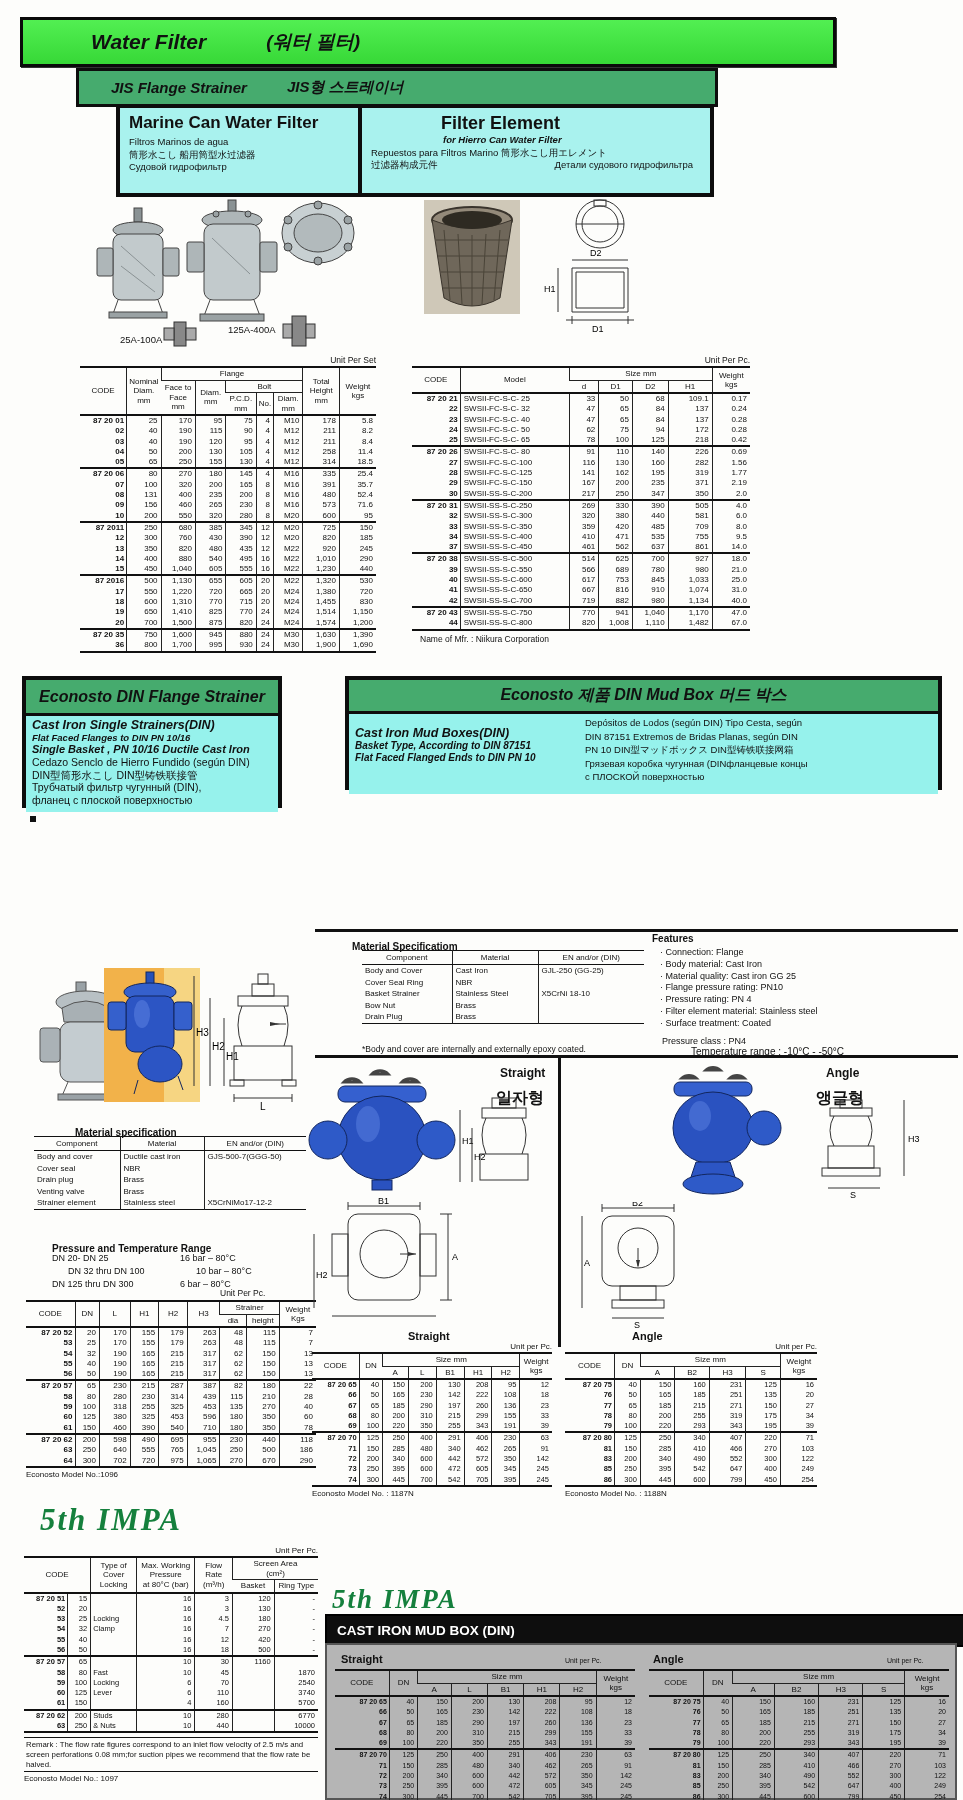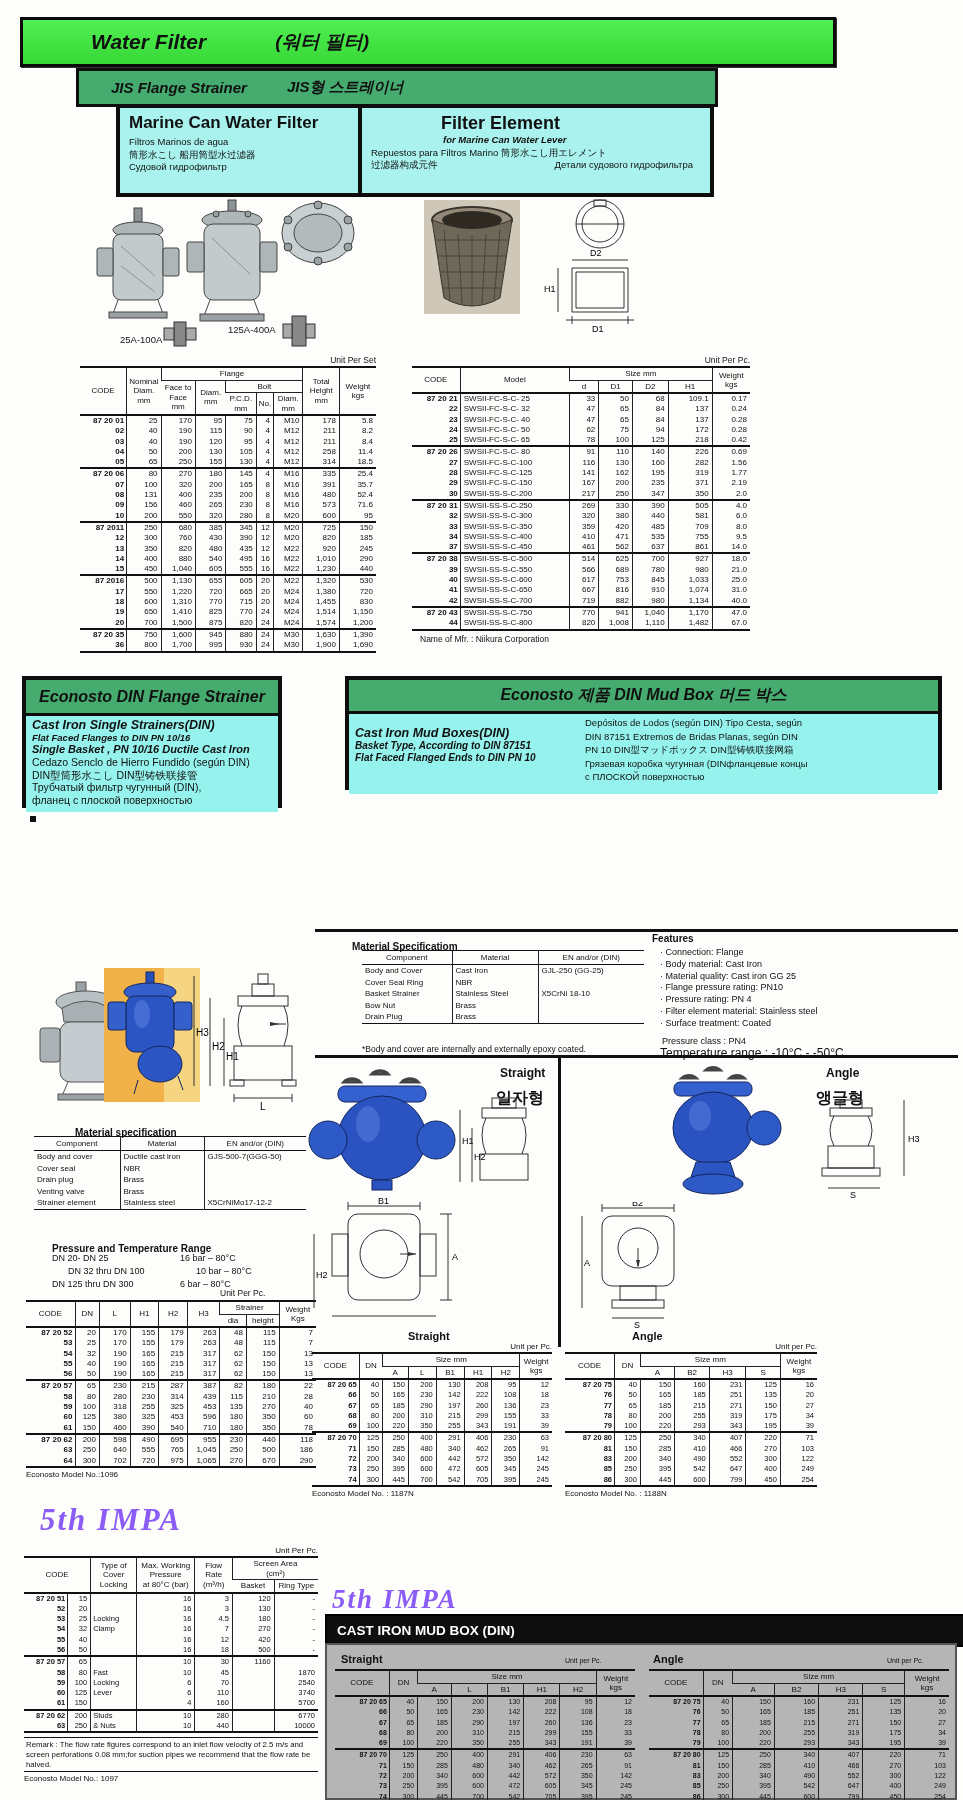--- a/index.html
+++ b/index.html
@@ -39,56 +39,56 @@
   .mini td{line-height:9.6px;font-size:7px;}
   .mini th{font-size:7px;line-height:8.5px;}
   
   table.ms{border-collapse:collapse;border-top:1.5px solid #111;border-bottom:1.5px solid #111;
            font-size:8.5px;width:100%;table-layout:fixed;}
   table.ms th{font-weight:normal;border-bottom:1.5px solid #111;border-left:1px solid #222;
               text-align:center;padding:2px;}
   table.ms td{border-left:1px solid #222;padding:0 3px;line-height:11.5px;text-align:left;}
   table.ms th:first-child,table.ms td:first-child{border-left:none;}
   .sect-title{font-size:10px;font-weight:bold;}
-  .impa-big{font-weight:800;font-style:italic;color:#8b5cf6;letter-spacing:2px;
+  .impa-big{font-weight:800;font-style:italic;color:#15803d;letter-spacing:2px;
             font-family:"Liberation Serif",serif;}
   .blackbar{background:#0e0e0e;color:#fff;font-weight:bold;font-size:13.5px;
             display:flex;align-items:center;padding-left:10px;border:2px solid #000;}
   .graypanel{background:#b5b5b5;border:2px solid #555;box-sizing:border-box;}
   .lbl{font-weight:bold;}
   .remark{border-top:1.5px solid #111;border-bottom:1.5px solid #111;font-size:7.8px;
           line-height:9.6px;padding:2px 2px;}
   svg text{font-family:"Liberation Sans",sans-serif;}
   .thinline{background:#111;}
 </style>
 </head>
 <body>
 
 <div class="page">
 
-  <div class="abs hdr-bar" style="left:20px;top:17px;width:810px;height:44px;gap:9px;">
+  <div class="abs hdr-bar" style="left:20px;top:17px;width:810px;height:44px;">
     <span class="t1">Water Filter</span>
     <span class="t2">(워터 필터)</span>
   </div>
 
   <div class="abs jis-bar" style="left:76px;top:68px;width:636px;height:33px;">
     <span style="margin-left:32px;">JIS  Flange Strainer</span>
     <span style="margin-left:40px;">JIS형 스트레이너</span>
   </div>
 
   <div class="abs cyan-box" style="left:88px;top:104px;width:262px;height:93px;margin-left:28px;">
     <h2>Marine Can Water Filter</h2>
     <div class="ln">Filtros Marinos de agua</div>
     <div class="ln">筒形水こし 船用筒型水过滤器</div>
     <div class="ln">Судовой гидрофильтр</div>
   </div>
 
   <div class="abs cyan-box" style="left:358px;top:104px;width:356px;height:93px;">
     <h2 style="margin-left:70px;font-size:18px;margin-bottom:0;">Filter Element</h2>
-    <div class="ln" style="margin-left:72px;font-weight:bold;font-style:italic;">for Marine Can Water Lever</div>
+    <div class="ln" style="margin-left:72px;font-weight:bold;font-style:italic;">for Hierro Can Water Filter</div>
     <div class="ln">Repuestos para Filtros Marino  筒形水こし用エレメント</div>
     <div class="ln" style="display:flex;justify-content:space-between;padding-right:8px;">
       <span>过滤器构成元件</span>
       <span>Детали судового гидрофильтра</span>
     </div>
   </div>
 
   <svg class="abs" style="left:96px;top:206px;" width="84" height="122" viewBox="0 0 84 122">
     <rect x="38" y="2" width="8" height="14" fill="#8a9294" stroke="#444"></rect>
     <ellipse cx="42" cy="24" rx="25" ry="8" fill="#aeb6b8" stroke="#444"></ellipse>
@@ -1060,21 +1060,21 @@
     <div style="font-size:9px;line-height:11.8px;padding-left:8px;margin-top:3px;">
       <div>· Connection: Flange</div>
         <div>· Body material: Cast Iron</div>
       <div>· Material quality: Cast iron GG 25</div>
         <div>· Flange pressure rating: PN10</div>
       <div>· Pressure rating: PN 4</div>
         <div>· Filter element material: Stainless steel</div>
       <div>· Surface treatment: Coated</div>
     </div>
     <div style="font-size:9px;margin-top:6px;padding-left:10px;">Pressure class : PN4</div>
-    <div style="font-size:12px;padding-left:8px;">Temperature range : -10°C - -50°C</div>
+    <div style="font-size:10px;padding-left:8px;margin-left:31px;">Temperature range : -10°C - -50°C</div>
   </div>
 
   <div class="abs thinline" style="left:315px;top:1055px;width:643px;height:2.5px;"></div>
   <div class="abs thinline" style="left:558px;top:1055px;width:2.5px;height:292px;"></div>
 
   <div class="abs lbl" style="left:500px;top:1066px;font-size:12px;">Straight</div>
   <div class="abs lbl" style="left:496px;top:1088px;font-size:16px;">일자형</div>
   <svg class="abs" style="left:308px;top:1062px;" width="148" height="132" viewBox="0 0 148 132">
     <path d="M36 20 a10 8 0 0 1 16 0 z" fill="none" stroke="#444" stroke-width="3"></path>
     <path d="M64 12 a10 8 0 0 1 16 0 z" fill="none" stroke="#444" stroke-width="3"></path>

